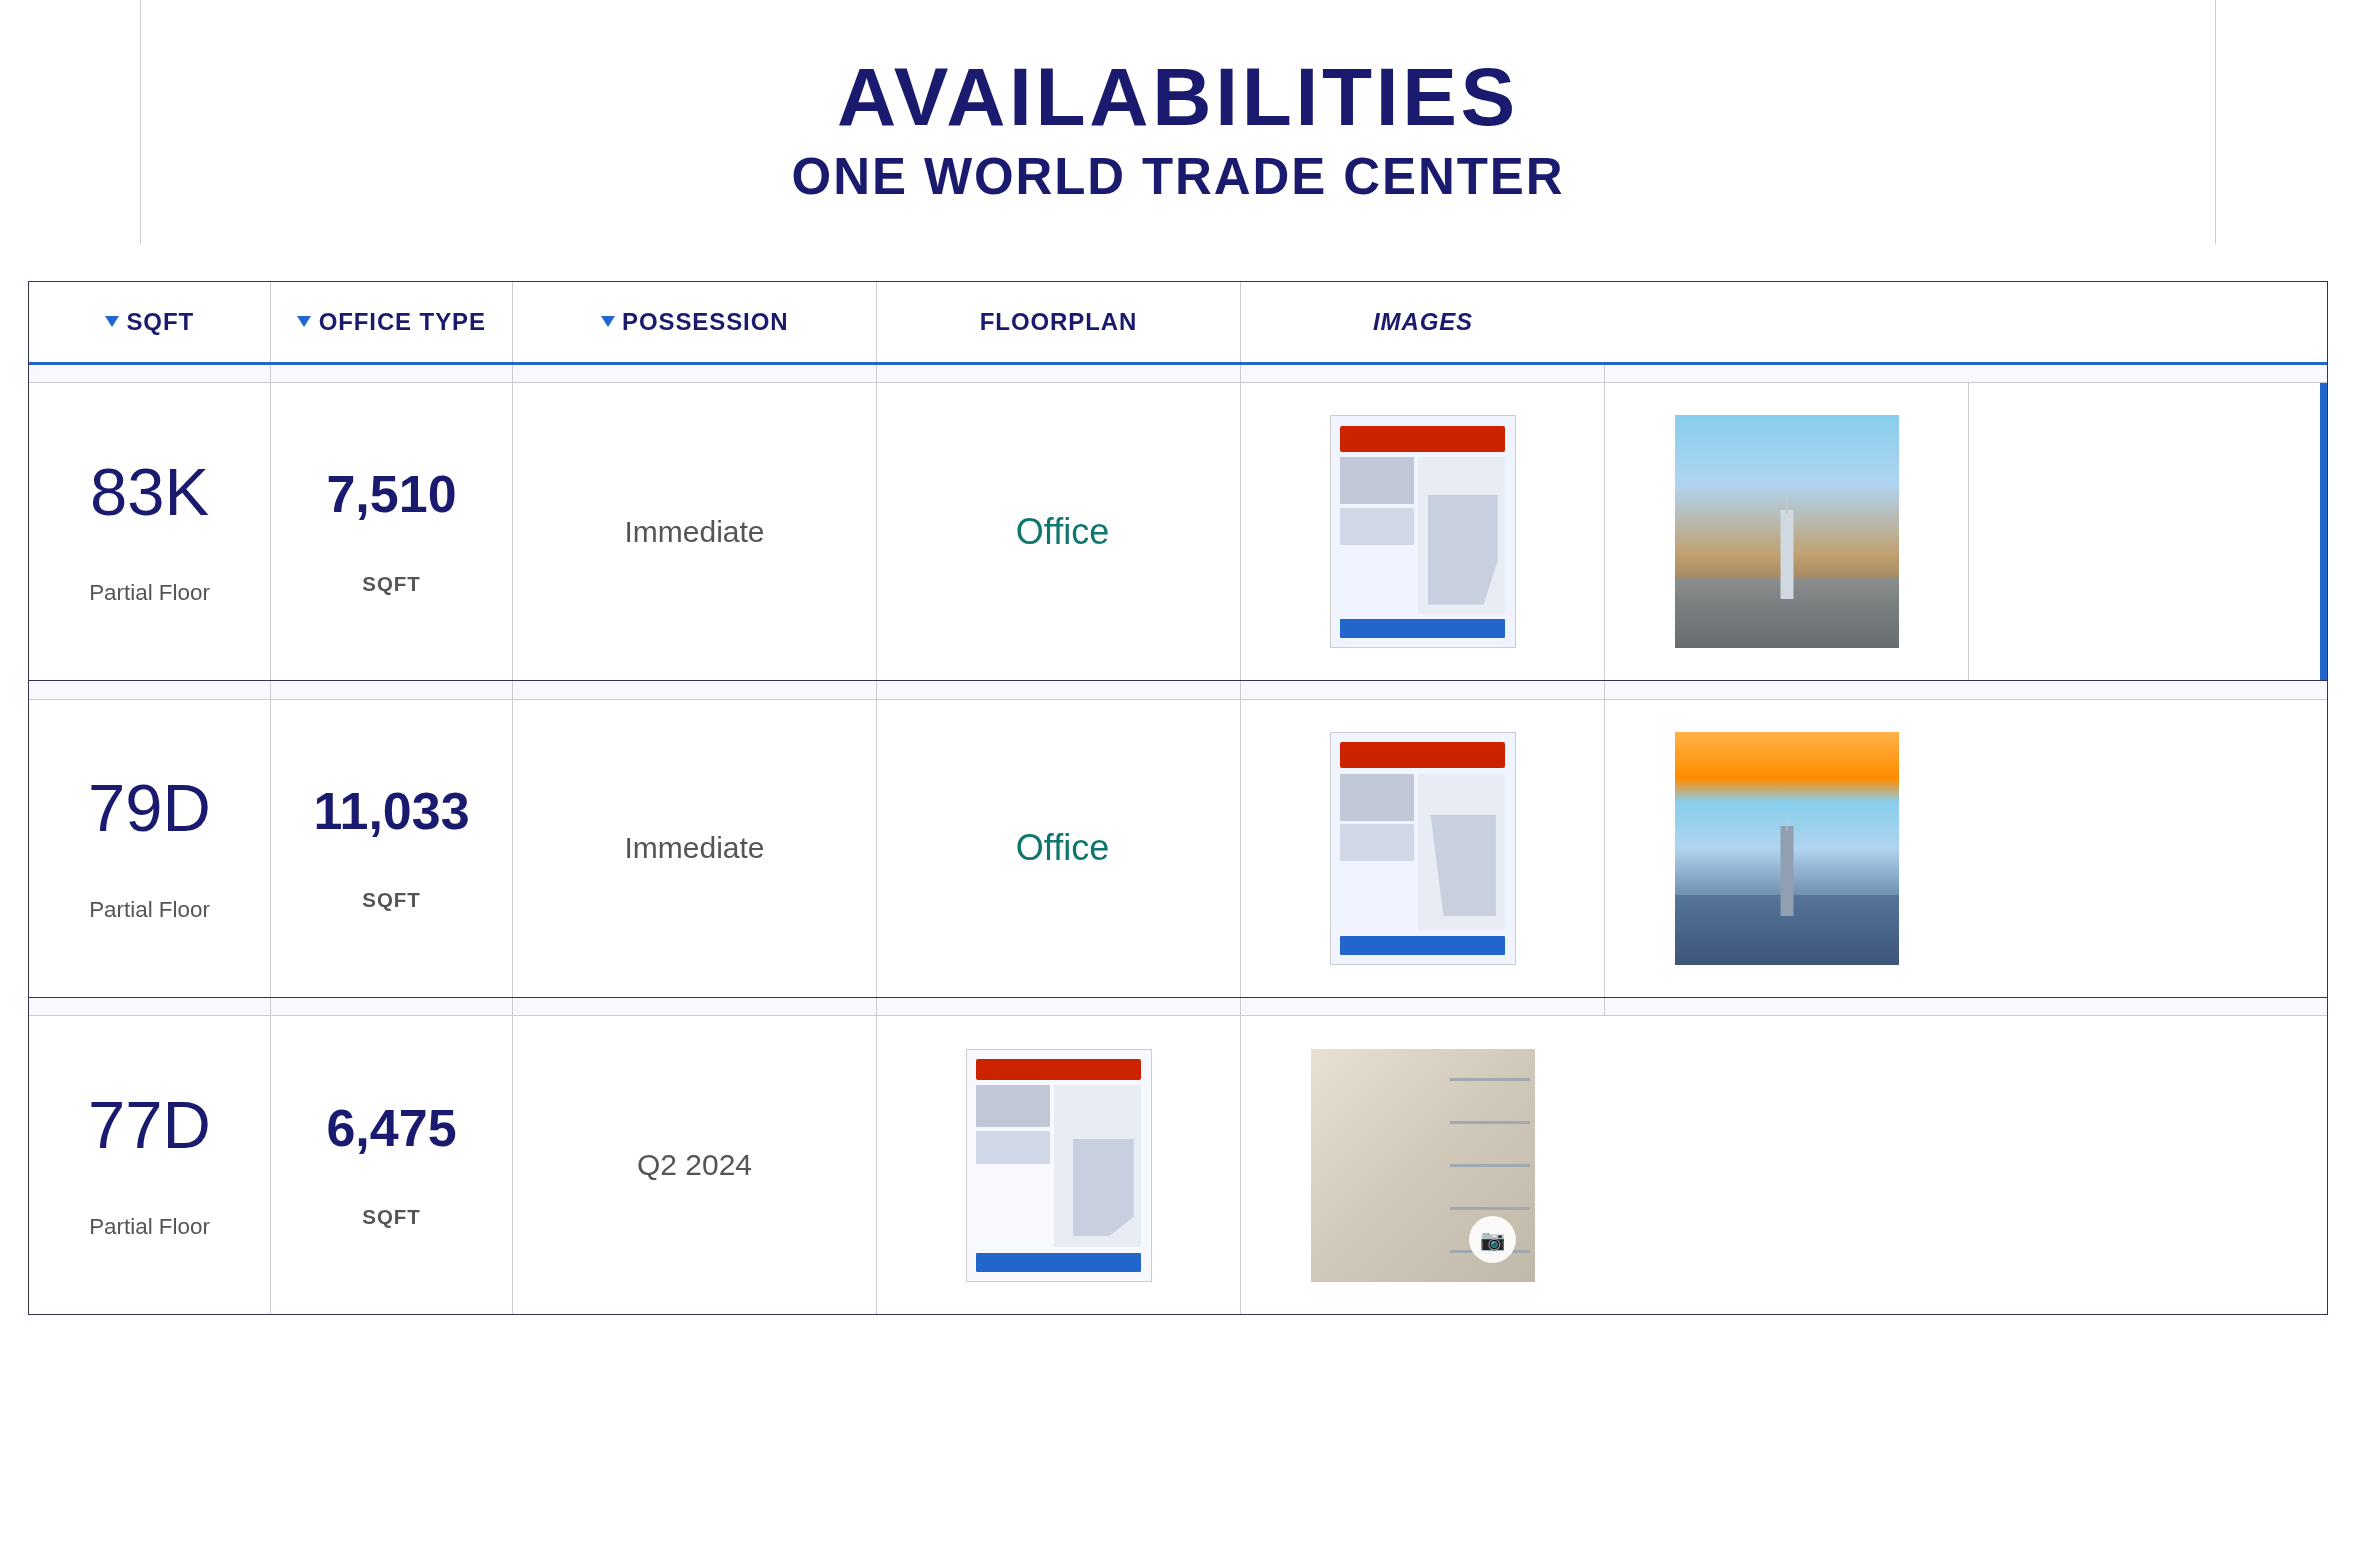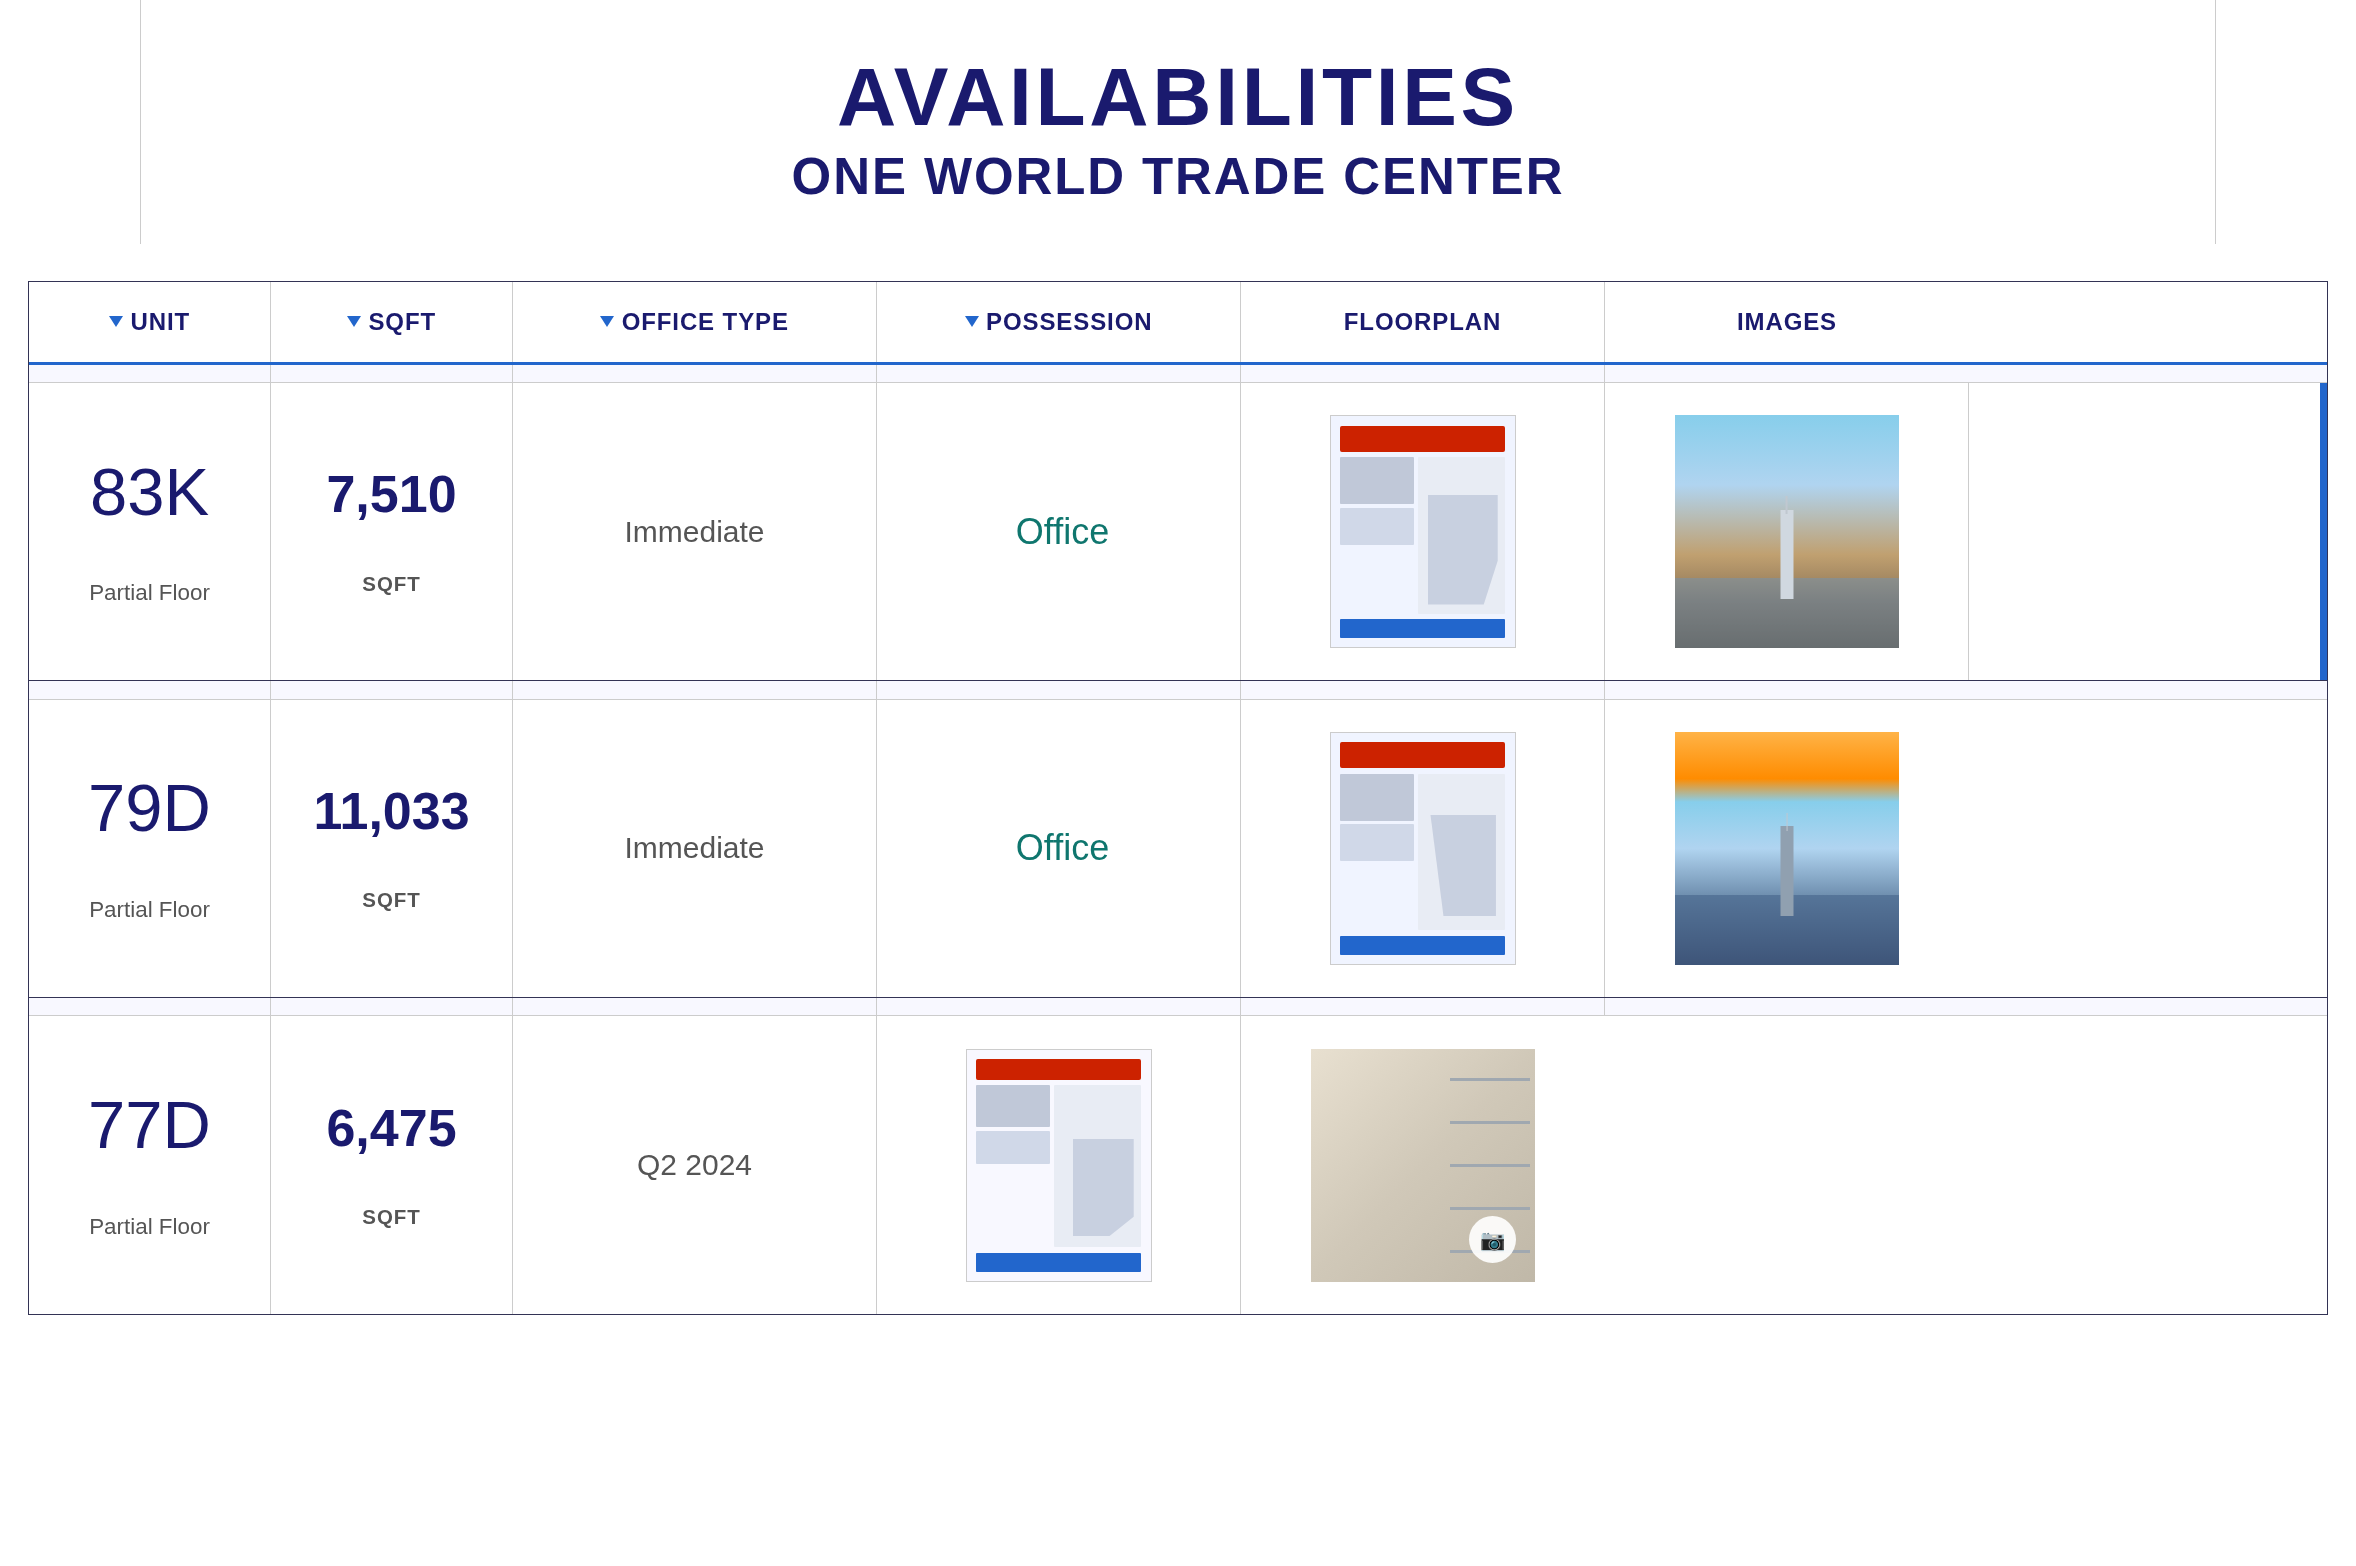--- a/index.html
+++ b/index.html
@@ -77,21 +77,21 @@
       color: #1a1a6e;
       text-transform: uppercase;
       letter-spacing: 0.9px;
       display: flex;
       align-items: center;
       justify-content: center;
       gap: 7.5px;
       border-right: 0.9px solid #cccccc;
     }
 
-    .col-header:last-child { border-right: none; }
+    .col-header:last-child { border-right: none; font-style: italic; }
 
     .sort-arrow {
       width: 0;
       height: 0;
       border-left: 7.5px solid transparent;
       border-right: 7.5px solid transparent;
       border-top: 11.2px solid #2266cc;
       display: inline-block;
       flex-shrink: 0;
     }
@@ -386,24 +386,20 @@
 <div class="page-wrapper">
 
   <div class="header-section">
     <h1 class="main-title">AVAILABILITIES</h1>
     <h2 class="sub-title">ONE WORLD TRADE CENTER</h2>
   </div>
 
   <div class="table-container">
 
     <div class="table-header">
-      <div class="col-header">
-        <span class="sort-arrow"></span>
-        <span>UNIT</span>
-      </div>
       <div class="col-header">
         <span class="sort-arrow"></span>
         <span>SQFT</span>
       </div>
       <div class="col-header">
         <span class="sort-arrow"></span>
         <span>OFFICE TYPE</span>
       </div>
       <div class="col-header">
         <span class="sort-arrow"></span>

